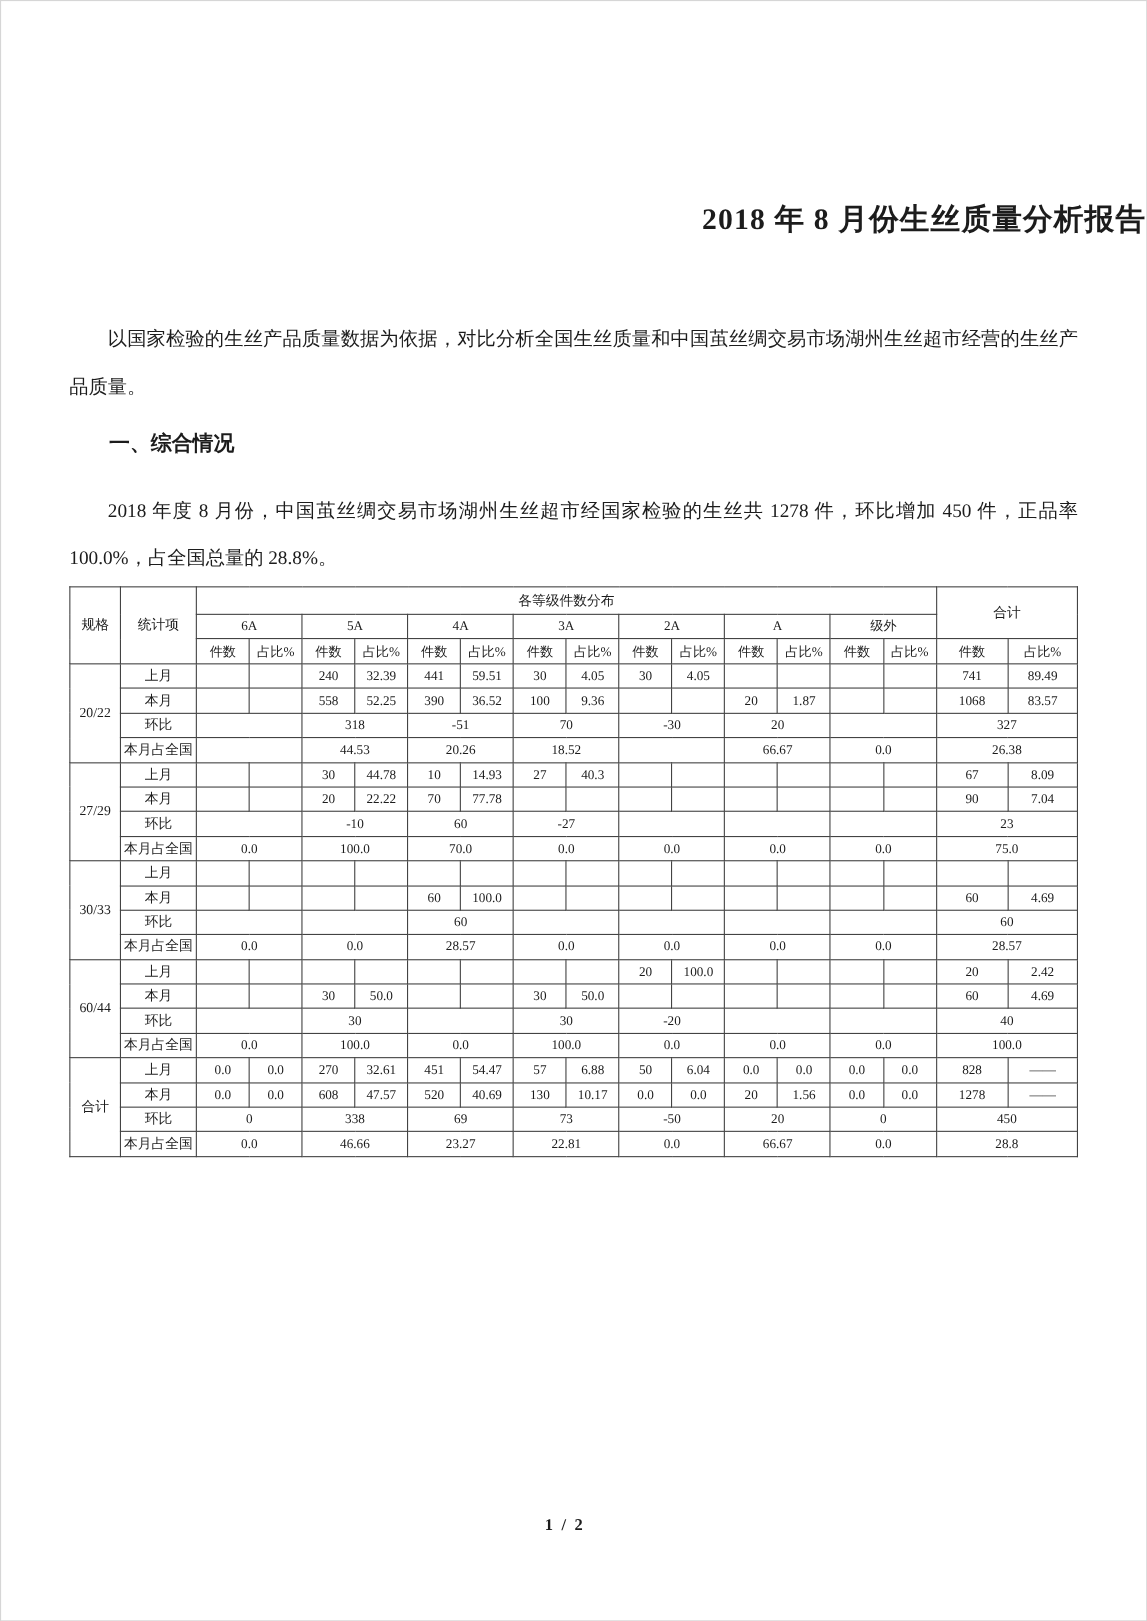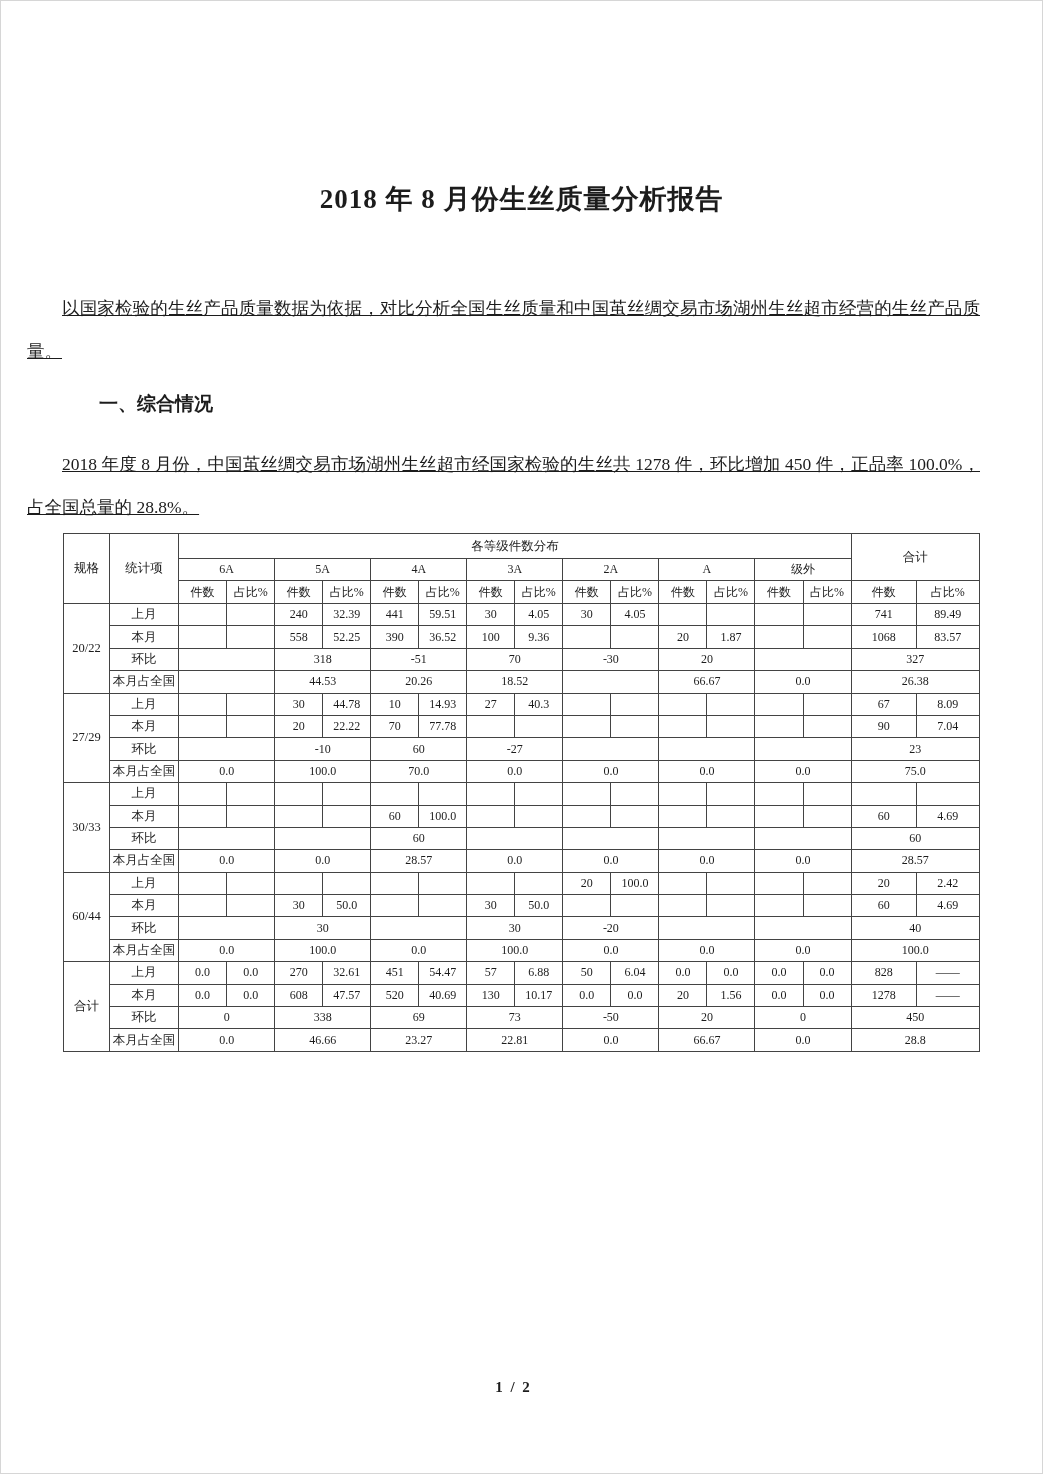--- a/index.html
+++ b/index.html
@@ -11,32 +11,31 @@
   }
   .page {
     position:relative;
     width:1043px; height:1474px;
     background:#ffffff;
     border:1px solid #d6d6d6;
     overflow:hidden;
   }
   .title {
     margin-top:180px;
-    text-align:center;
+    text-align:right;
     font-size:27px;
     font-weight:bold;
     letter-spacing:1px;
   }
   .para {
-    margin-left:26px; margin-right:62px;
+    margin-left:62px; margin-right:62px;
     font-size:17.5px;
     line-height:43px;
     text-align:justify;
     text-indent:2em;
-    text-decoration:underline;
   }
   .para-intro   { margin-top:70px; }
   .section-heading {
     margin:16px 62px 0 62px;
     font-size:19px;
     font-weight:bold;
     text-indent:1.9em;
     line-height:30px;
   }
   .para-overview { margin-top:24px; }

